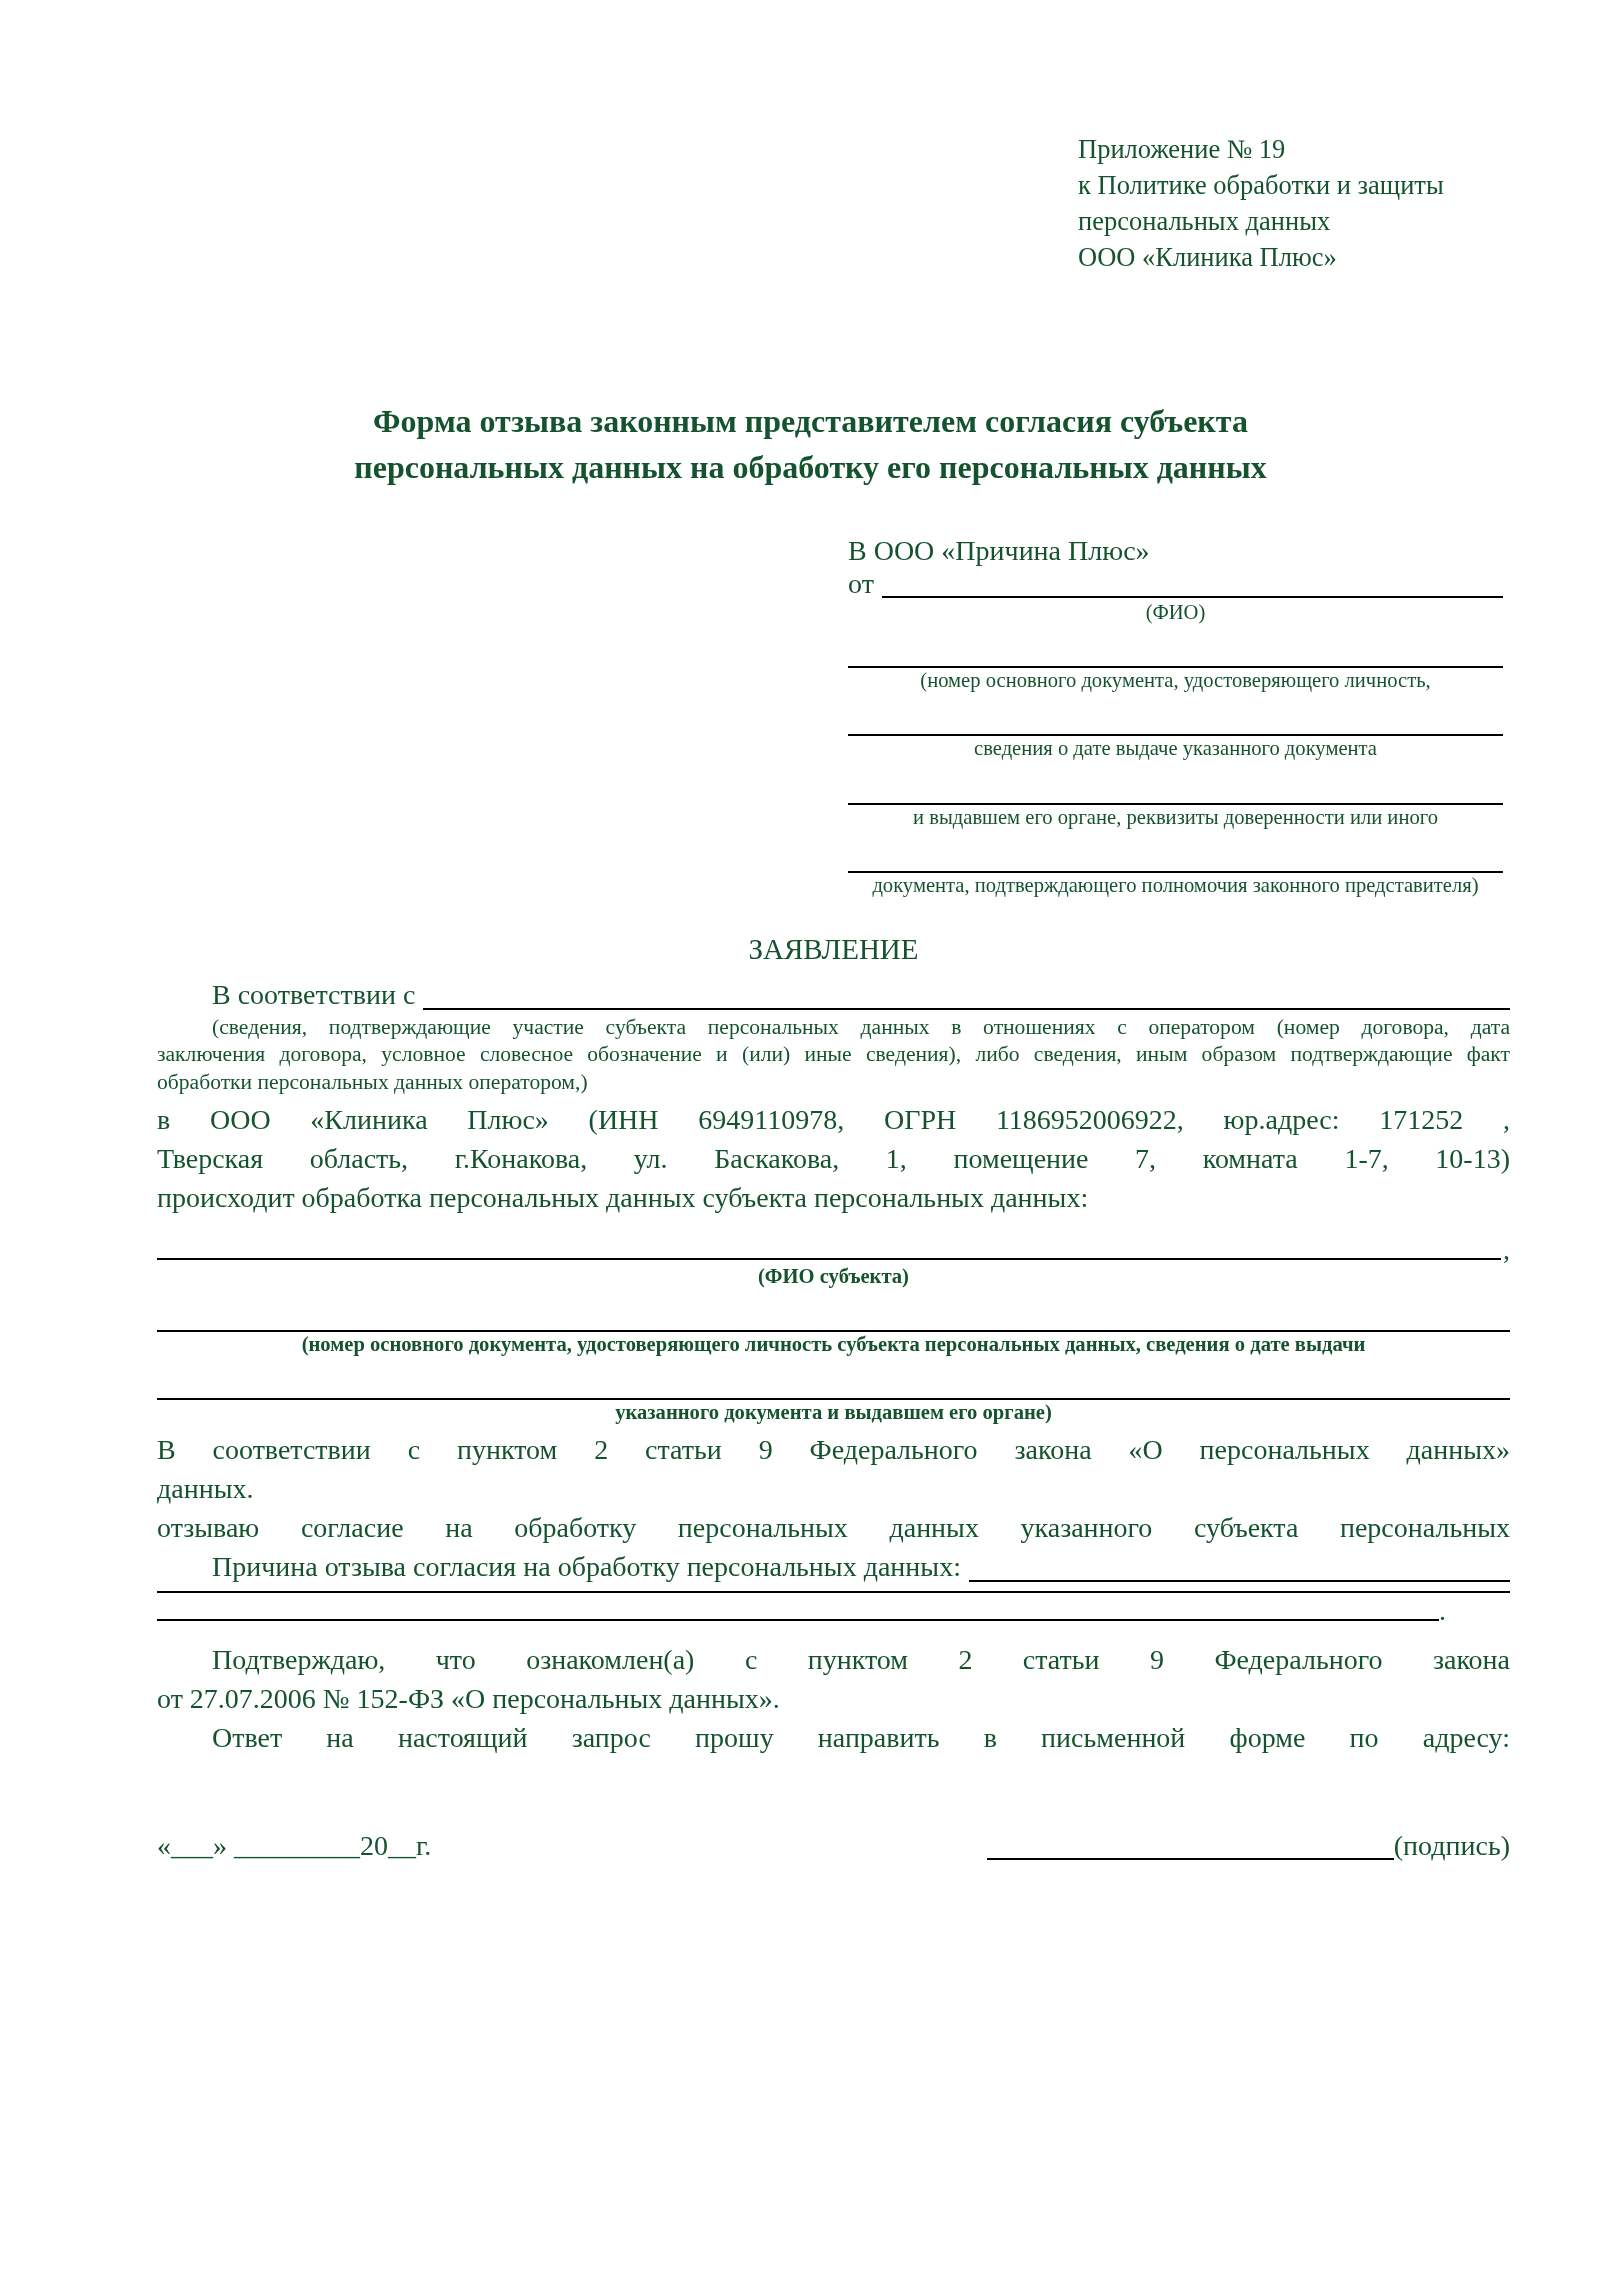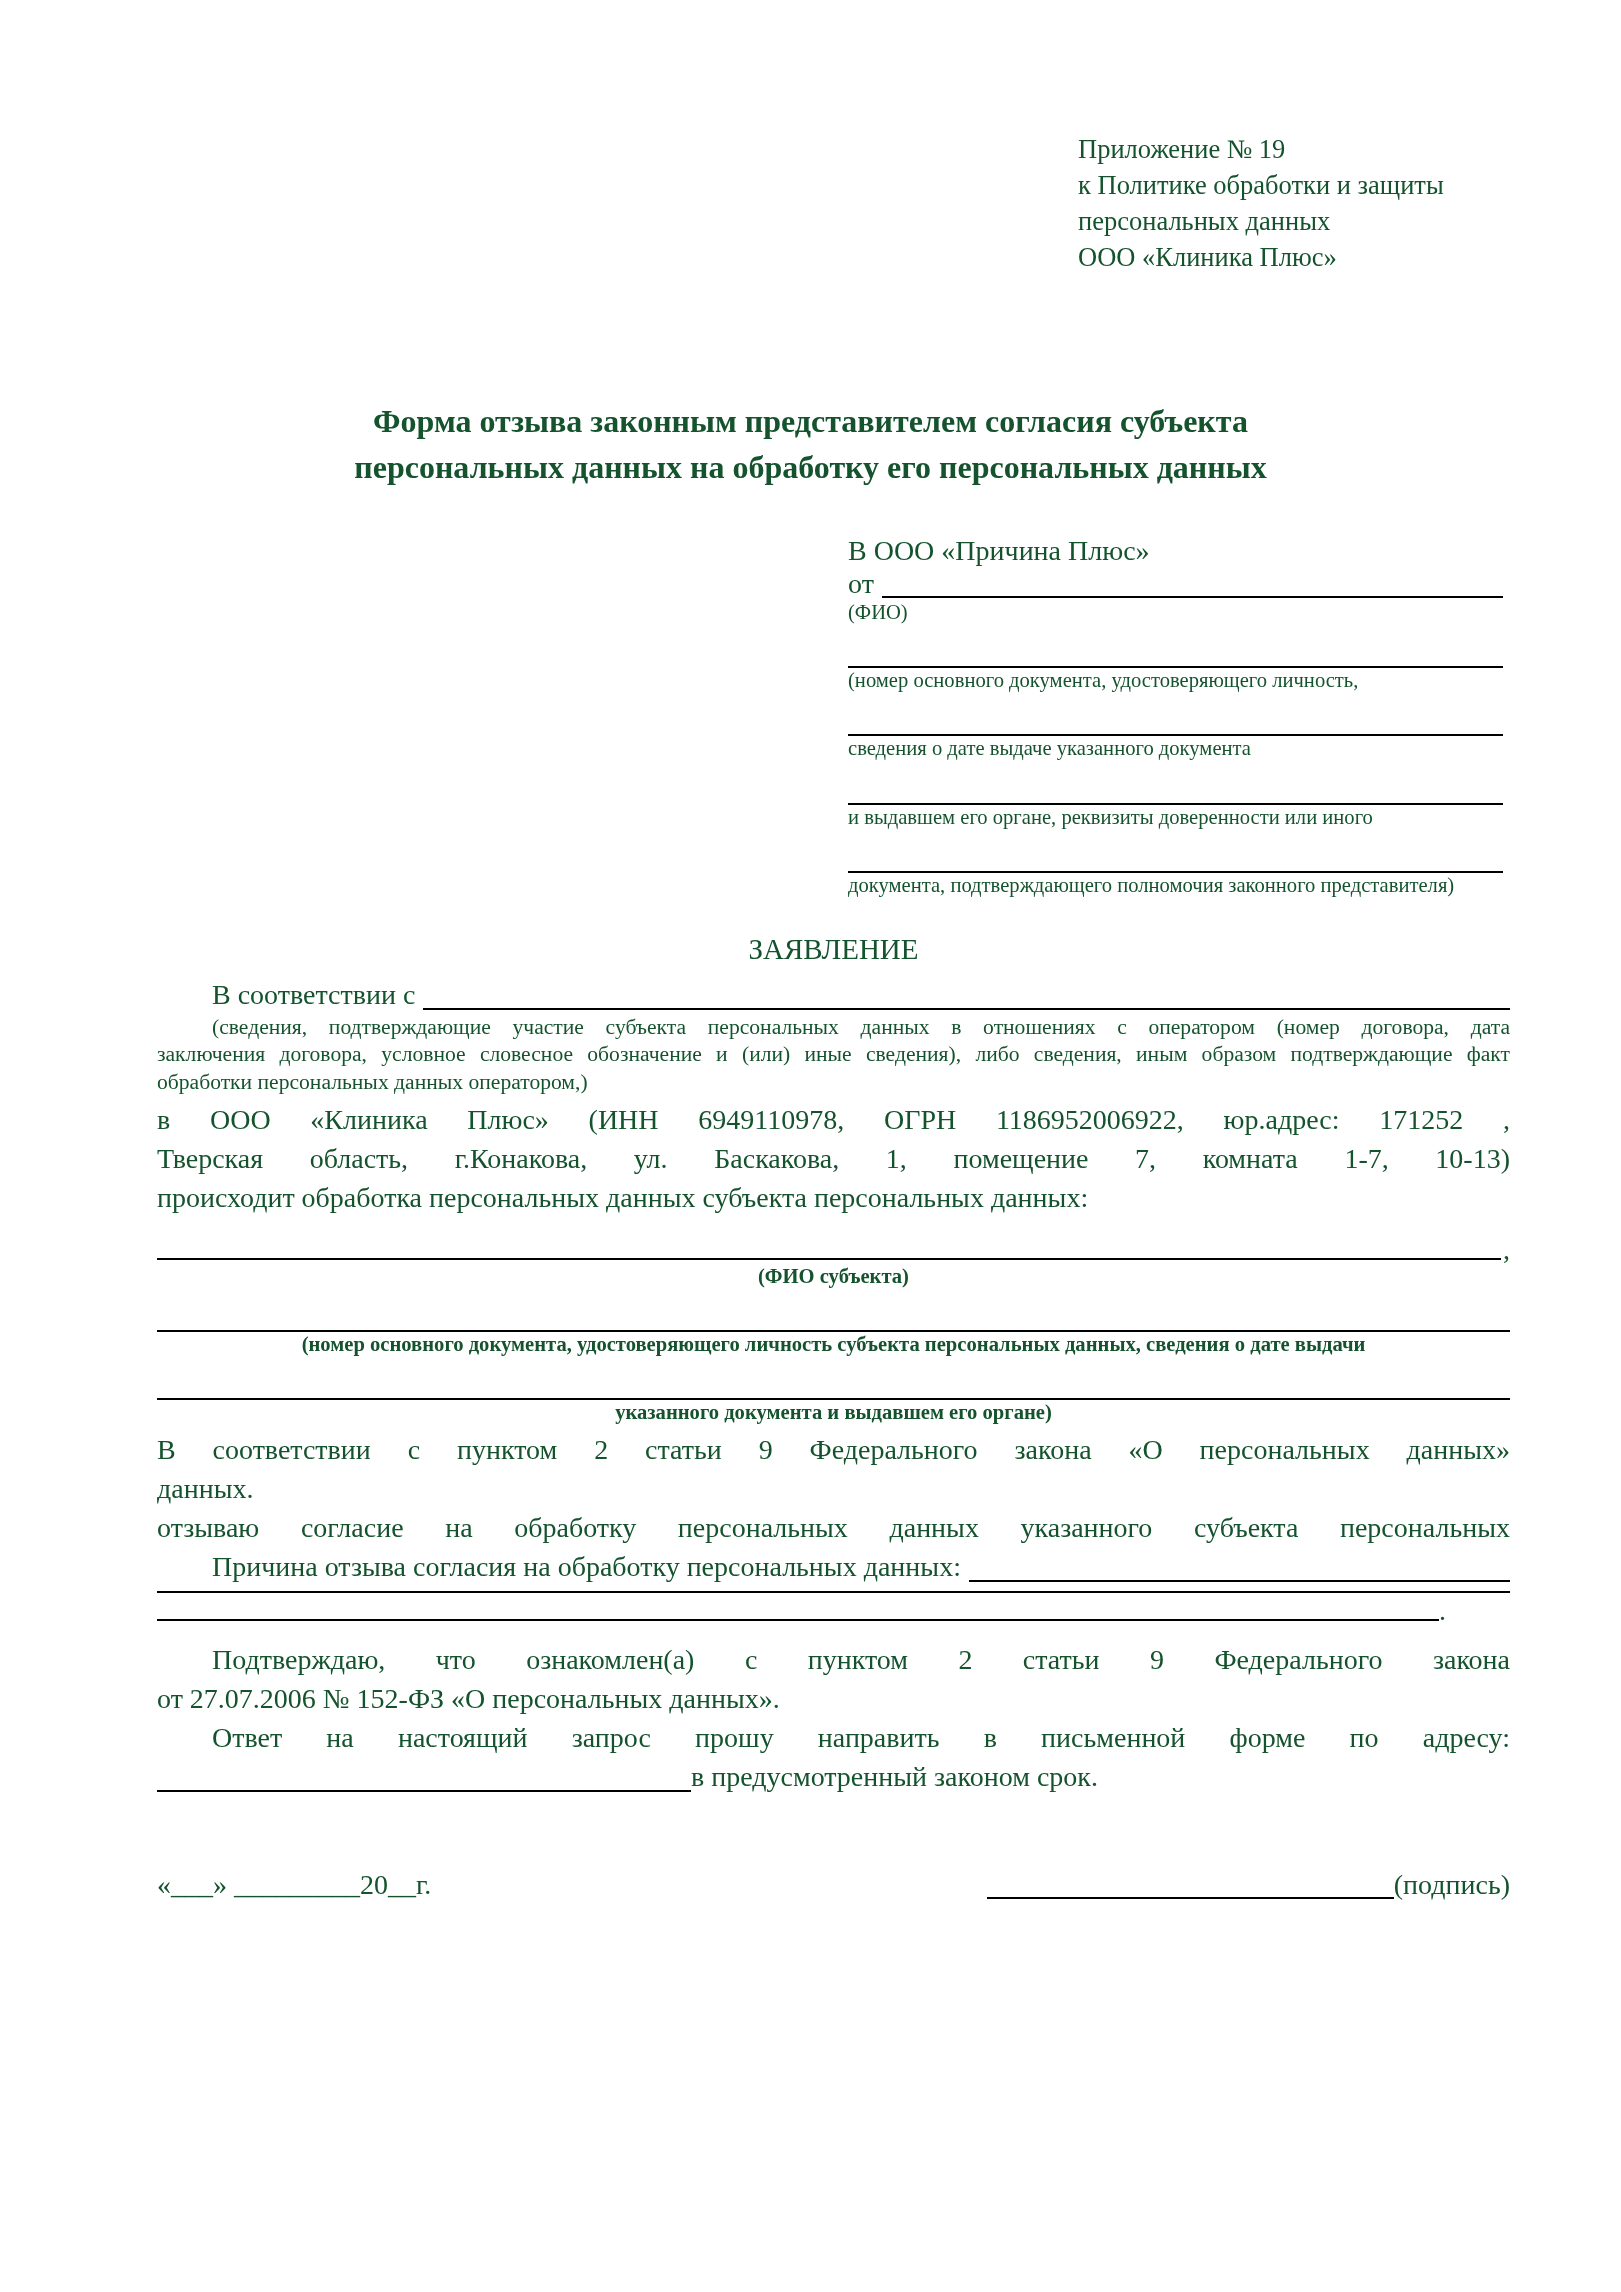--- a/index.html
+++ b/index.html
@@ -37,21 +37,21 @@
   
   .addressee {
     position: absolute;
     left: 848px; top: 532px;
     width: 655px;
     font-size: 28px;
   }
   .addr-to { line-height: 37px; }
   .addr-from { display: flex; align-items: flex-end; height: 31px; }
   .addr-from .fill { flex: 1; border-bottom: 2.9px solid #000; margin-left: 7.8px; margin-bottom: 2px; }
-  .addr-caption { font-size: 20.6px; line-height: 25.5px; }
+  .addr-caption { font-size: 20.6px; line-height: 25.5px; text-align: center; }
   .addr-line { height: 29px; border-bottom: 2.9px solid #000; margin-top: 13.7px; }
 
   
   .statement-heading {
     position: absolute;
     left: 157px; top: 933px;
     width: 1353px;
     text-align: center;
     font-size: 29px;
   }
@@ -201,24 +201,20 @@
       <span class="line"></span>
       <span class="tail">.</span>
     </div>
 
     <div class="confirm-para">
         <div class="jline">Подтверждаю, что ознакомлен(а) с пунктом 2 статьи 9 Федерального закона</div>
         <div class="jline last-line">от 27.07.2006 № 152-ФЗ «О персональных данных».</div>
       </div>
 
     <div class="jline response-line1">Ответ на настоящий запрос прошу направить в письменной форме по адресу:</div>
-    <div class="response-row">
-      <span class="fixed-line"></span>
-      <span>в предусмотренный законом срок.</span>
-    </div>
 
     <div class="footer-row">
       <span>«___» _________20__г.</span>
       <span class="sig-group">
         <span class="sig-line"></span>
         <span>(подпись)</span>
       </span>
     </div>
 
   </div>

